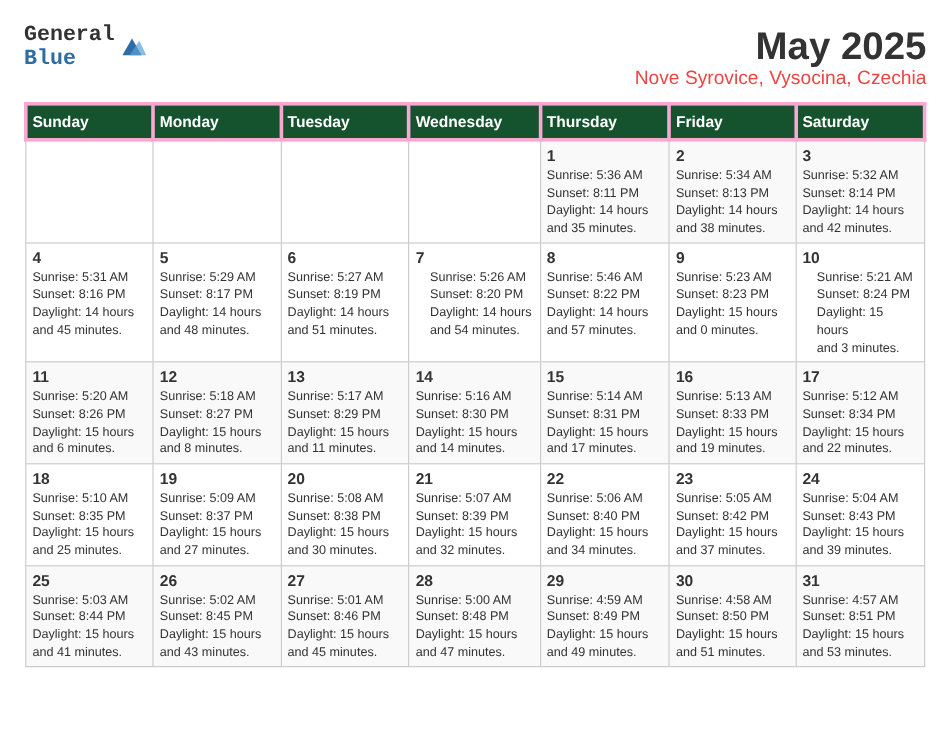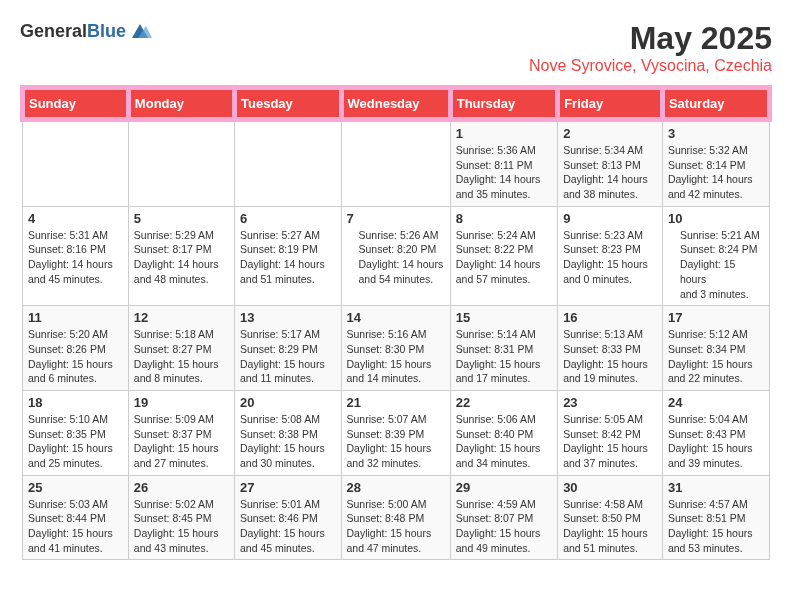--- a/index.html
+++ b/index.html
@@ -15,21 +15,23 @@
       justify-content: space-between;
       align-items: flex-start;
       margin-bottom: 10px;
     }
     .logo {
       display: flex;
       align-items: center;
     }
     .logo-text {
       display: flex;
+      flex-direction: column;
       line-height: 1.1;
+      font-family: Liberation Mono, monospace;
     }
     .logo-icon {
       width: 24px;
       height: 24px;
       margin-left: 2px;
     }
     .title-area {
       text-align: right;
     }
     .month-title {
@@ -40,27 +42,27 @@
     .subtitle {
       font-size: 16px;
       color: #ef4444;
     }
     table {
       width: 100%;
       border-collapse: collapse;
       font-size: 11px;
     }
     thead tr th {
-      background-color: #ef4444;
+      background-color: #14532d;
       color: #fff;
       padding: 6px 4px;
       text-align: left;
       font-size: 13px;
       font-weight: bold;
-      border: 5px solid #f9a8d4;
+      border: 3px solid #f9a8d4;
     }
     tbody tr td {
       border: 1px solid #ccc;
       vertical-align: top;
       padding: 4px 5px;
       width: 113px;
       min-height: 70px;
       background: #fff;
     }
     tbody tr:nth-child(odd) td {
@@ -166,21 +168,21 @@
         </td>
         <td>
           <span class="day-num">7</span>
           <div class="day-info" style="white-space: pre-line; margin-left: 12px;">Sunrise: 5:26 AM
 Sunset: 8:20 PM
 Daylight: 14 hours
 and 54 minutes.</div>
         </td>
         <td>
           <span class="day-num">8</span>
-          <div class="day-info" style="white-space: pre-line;">Sunrise: 5:24 AM
+          <div class="day-info" style="white-space: pre-line;">Sunrise: 5:46 AM
 Sunset: 8:22 PM
 Daylight: 14 hours
 and 57 minutes.</div>
         </td>
         <td>
           <span class="day-num">9</span>
           <div class="day-info" style="white-space: pre-line;">Sunrise: 5:23 AM
 Sunset: 8:23 PM
 Daylight: 15 hours
 and 0 minutes.</div>
@@ -320,21 +322,21 @@
         <td>
           <span class="day-num">28</span>
           <div class="day-info" style="white-space: pre-line;">Sunrise: 5:00 AM
 Sunset: 8:48 PM
 Daylight: 15 hours
 and 47 minutes.</div>
         </td>
         <td>
           <span class="day-num">29</span>
           <div class="day-info" style="white-space: pre-line;">Sunrise: 4:59 AM
-Sunset: 8:07 PM
+Sunset: 8:49 PM
 Daylight: 15 hours
 and 49 minutes.</div>
         </td>
         <td>
           <span class="day-num">30</span>
           <div class="day-info" style="white-space: pre-line;">Sunrise: 4:58 AM
 Sunset: 8:50 PM
 Daylight: 15 hours
 and 51 minutes.</div>
         </td>

